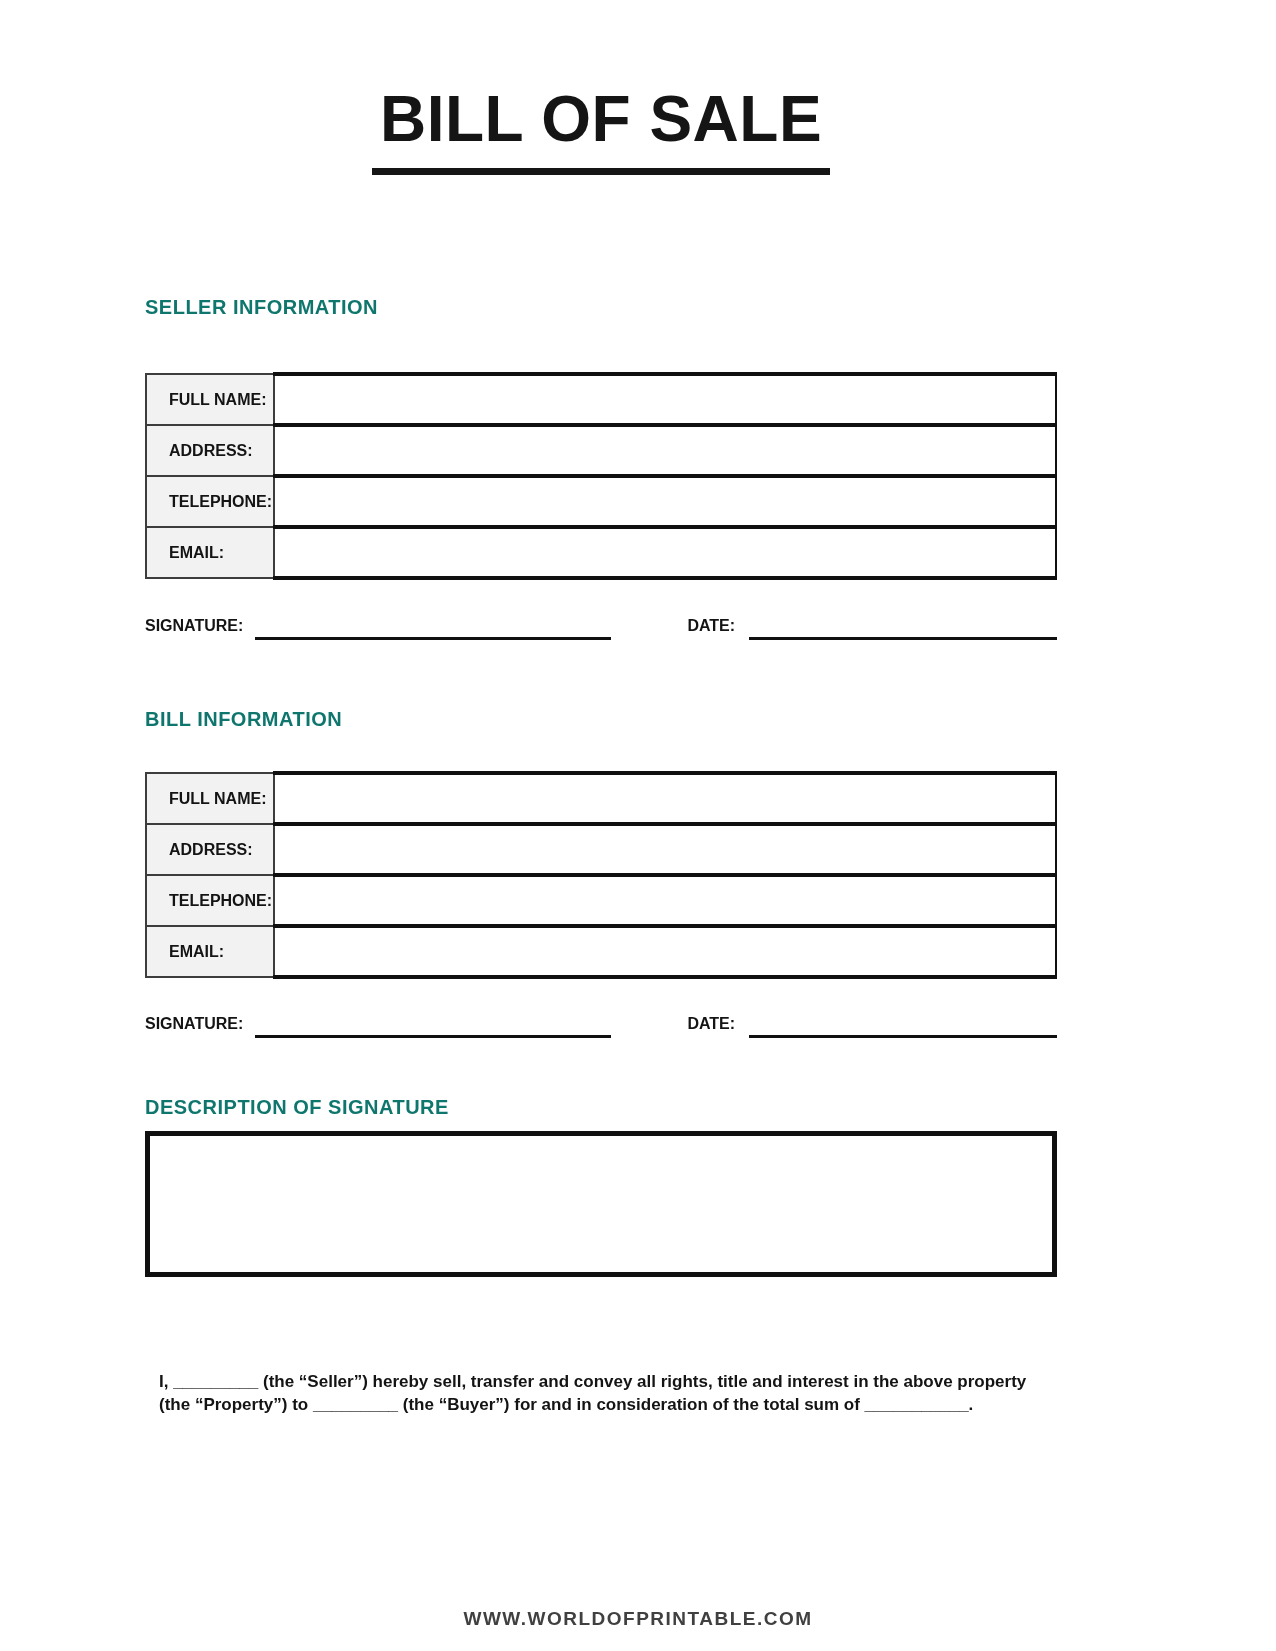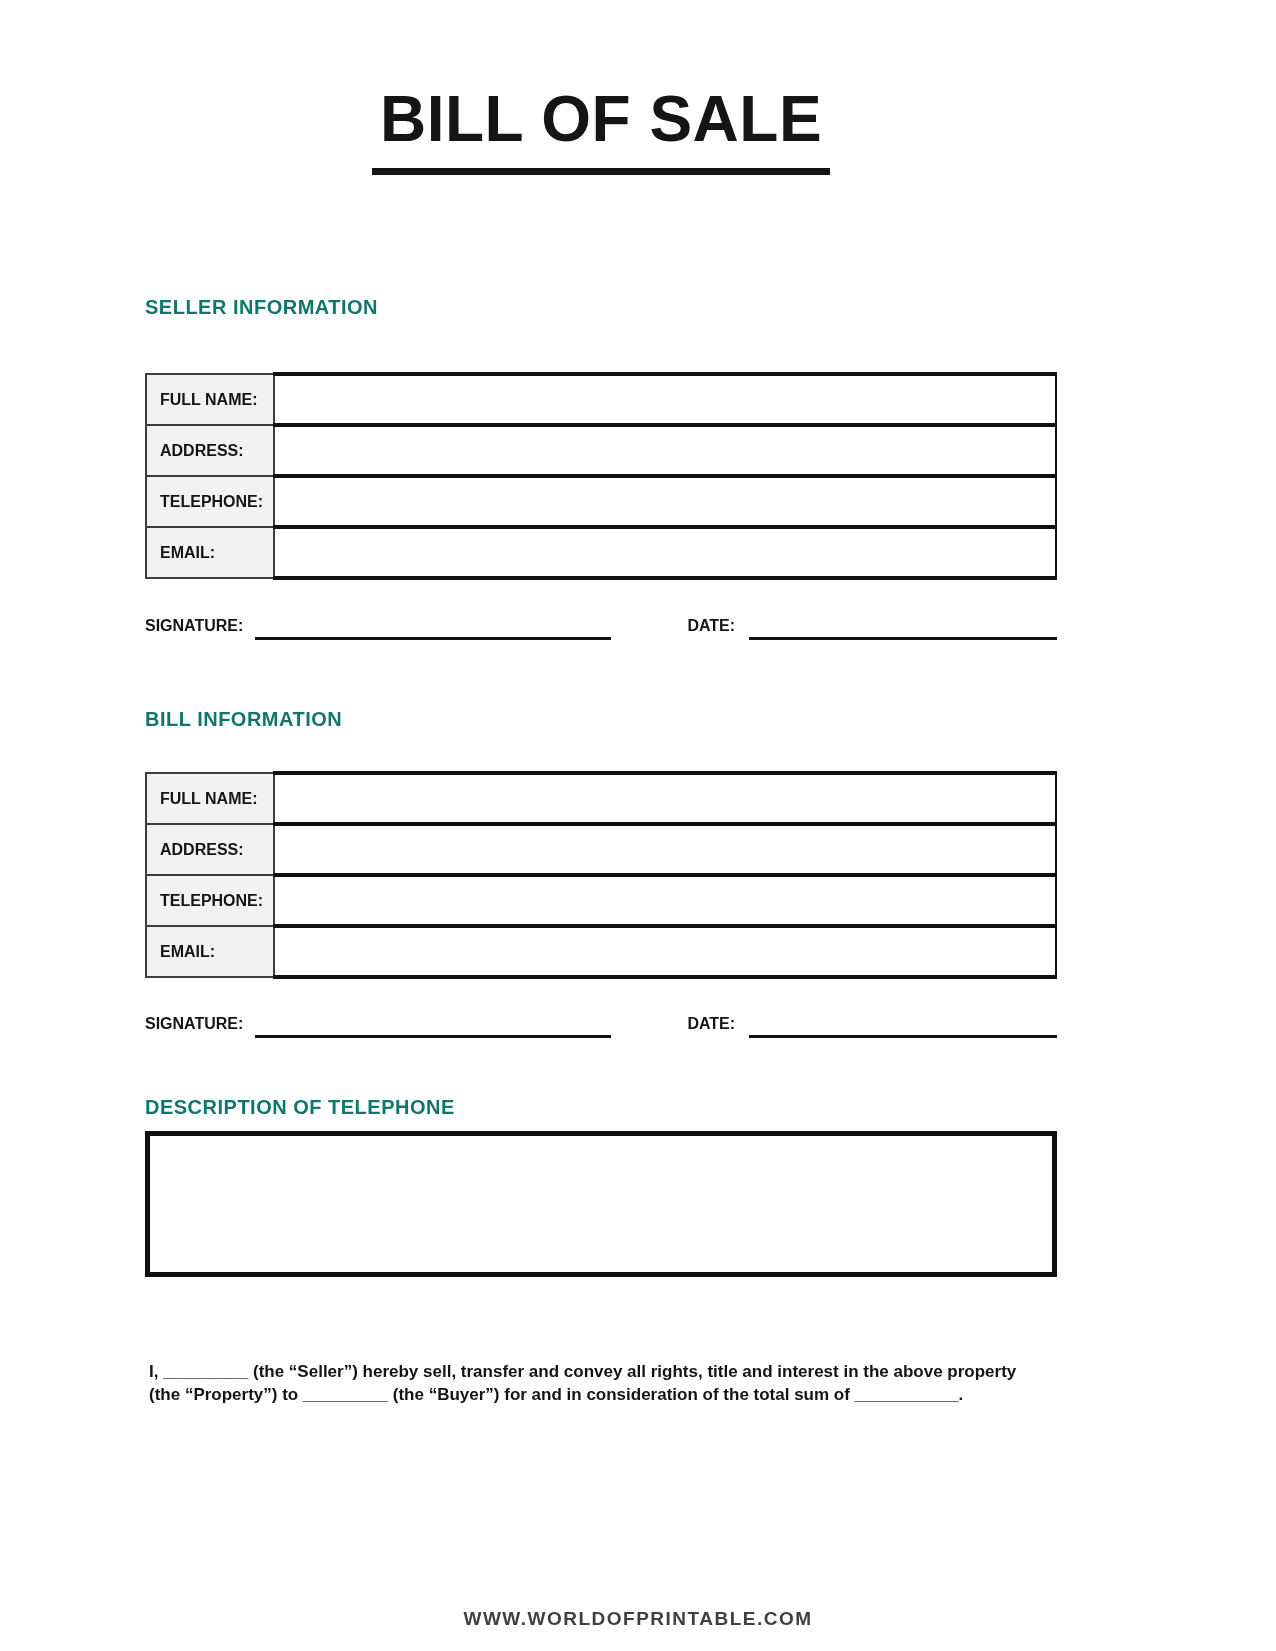--- a/index.html
+++ b/index.html
@@ -30,21 +30,21 @@
 
   
   .info-table {
     position: absolute; left: 0; width: 100%;
     border-collapse: collapse; table-layout: fixed;
   }
   .info-table td { height: 51px; }
   .label-cell {
     width: 128px; background: #f2f2f2;
     border: 2px solid #3d3d3d;
-    font-size: 16px; font-weight: 700; padding-left: 13px;
+    font-size: 16px; font-weight: 700; padding-left: 22px;
     color: #141414; vertical-align: middle;
   }
   .value-cell {
     background: #ffffff;
     border: 2px solid #101010;
     border-top-width: 4px; border-bottom-width: 4px;
     font-size: 16px; padding-left: 12px; vertical-align: middle;
   }
 
   
@@ -56,21 +56,21 @@
 
   
   .property-box {
     position: absolute; left: 0; width: 100%; height: 146px;
     border: 5px solid #101010; background: #ffffff;
     font-size: 16px; padding: 8px 10px;
   }
 
   
   .statement {
-    position: absolute; left: 0; width: 872px; margin: 4px;
+    position: absolute; left: 0; width: 872px; margin: 14px;
     font-size: 17px; font-weight: 700; line-height: 23px; color: #141414;
   }
 
   
   .footer {
     position: absolute; left: 0; right: 0; top: 1608px; text-align: center;
     font-size: 19px; font-weight: 700; letter-spacing: 1.5px; color: #404040;
   }
 
   
@@ -148,21 +148,21 @@
     </tbody>
       </table>
 
     <div class="sign-row" id="buyer-sign-row">
       <span class="sign-label">SIGNATURE:</span>
       <span class="sig-line"></span>
       <span class="sign-label date-label">DATE:</span>
       <span class="date-line"></span>
     </div>
 
-    <h2 class="section-heading" id="property-heading">DESCRIPTION OF TELEPHONE</h2>
+    <h2 class="section-heading" id="property-heading">DESCRIPTION OF SIGNATURE</h2>
     <div class="property-box" id="property-box"></div>
 
     <p class="statement" id="statement">I, _________ (the “Seller”) hereby sell, transfer and convey all rights, title and interest in the above property (the “Property”) to _________  (the “Buyer”) for and in consideration of the total sum of ___________.</p>
 
   </div>
 
   <div class="footer">WWW.WORLDOFPRINTABLE.COM</div>
 </div>
 
 </body></html>

